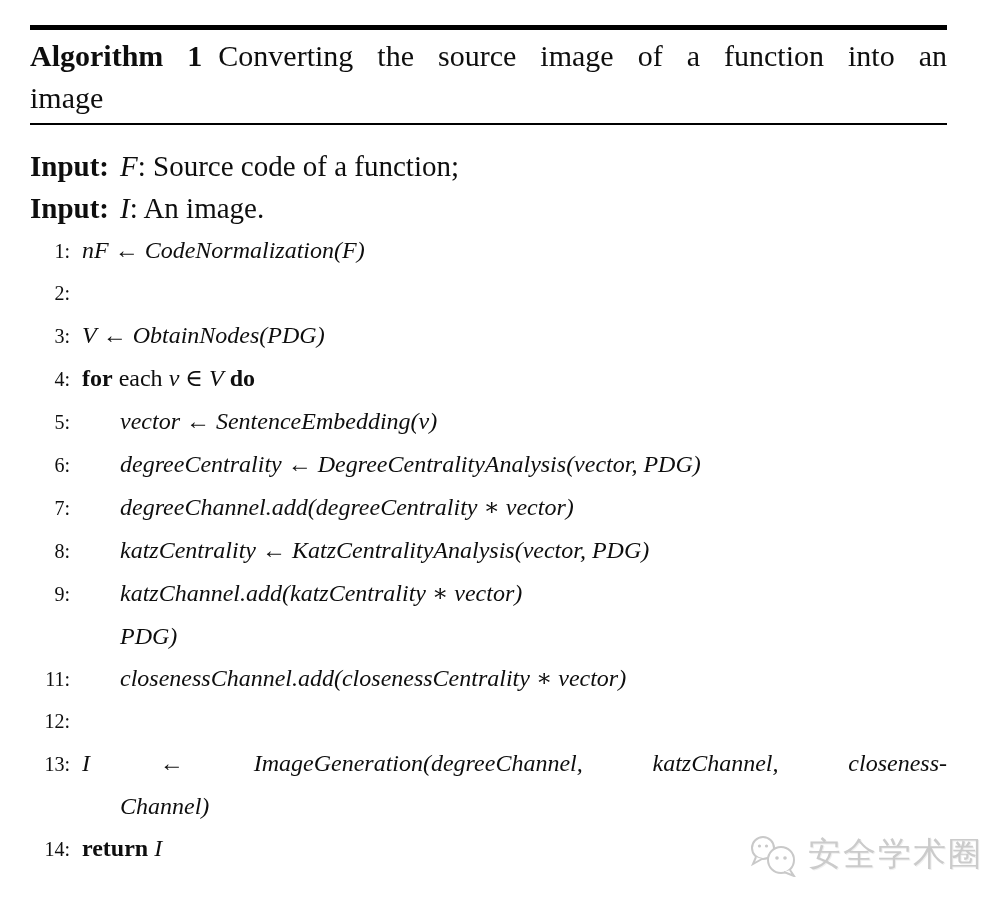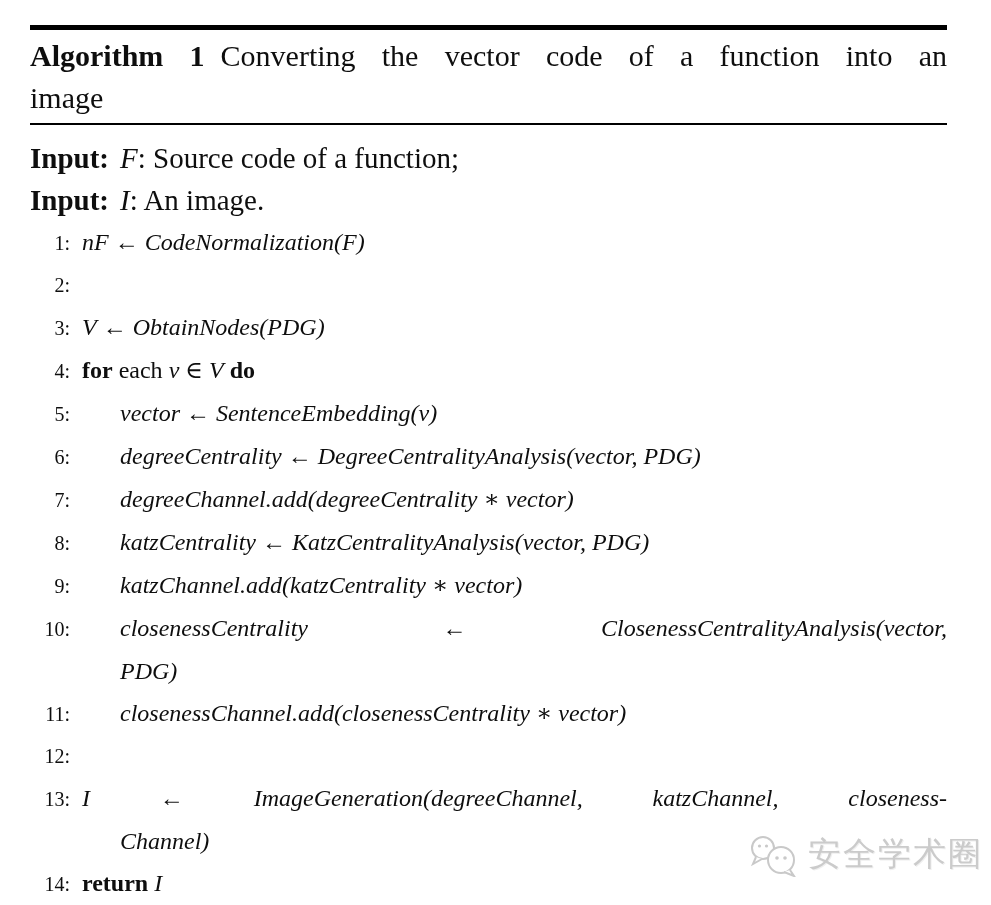--- a/index.html
+++ b/index.html
@@ -28,21 +28,21 @@
     line-height: 42px;
     padding: 5px 0 4px 0;
   }
   .title-line1 {
     text-align: justify;
     text-align-last: justify;
   }
   .title-label { font-weight: bold; margin-right: 16px; }
   .title-line2 { text-align: left; }
 
-  .io { padding-top: 12px; }
+  .io { padding-top: 20px; }
   .io-line { line-height: 42px; font-size: 29px; }
   .io-label { font-weight: bold; margin-right: 11px; }
   .var-italic { font-style: italic; }
 
   .body-rows { }
   .row {
     display: flex;
     align-items: baseline;
     line-height: 42px;
   }
@@ -88,21 +88,21 @@
 </head>
 <body>
 
 <div class="page">
   <div class="algo">
 
     <div class="rule rule-top"></div>
 
     <div class="title">
       <div class="title-line1">
-        <span class="title-label">Algorithm 1</span><span>Converting the vector code of a function into an</span>
+        <span class="title-label">Algorithm 1</span><span>Converting the source image of a function into an</span>
       </div>
       <div class="title-line2">image</div>
     </div>
 
     <div class="rule rule-mid"></div>
 
     <div class="io">
       <div class="io-line">
         <span class="io-label">Input:</span><span class="var-italic">F</span><span>: Source code of a function;</span>
       </div>
@@ -141,24 +141,20 @@
         </div>
         <div class="row">
           <span class="num">8:</span>
           <span class="content indent-1"><span class="seg-i">katzCentrality</span><span class="seg-r"> ← </span><span class="seg-i">KatzCentralityAnalysis(vector, PDG)</span></span>
         </div>
         <div class="row">
           <span class="num">9:</span>
           <span class="content indent-1"><span class="seg-i">katzChannel.add(katzCentrality ∗ vector)</span></span>
         </div>
         <div class="row">
-          <span class="num">10:</span>
-          <span class="content indent-1 justify"><span class="seg-i">closenessCentrality</span><span class="seg-r"> ← </span><span class="seg-i">ClosenessCentralityAnalysis(vector,</span></span>
-        </div>
-        <div class="row">
           <span class="num"></span>
           <span class="content indent-1"><span class="seg-i">PDG)</span></span>
         </div>
         <div class="row">
           <span class="num">11:</span>
           <span class="content indent-1"><span class="seg-i">closenessChannel.add(closenessCentrality ∗ vector)</span></span>
         </div>
         <div class="row">
           <span class="num">12:</span>
         </div>

